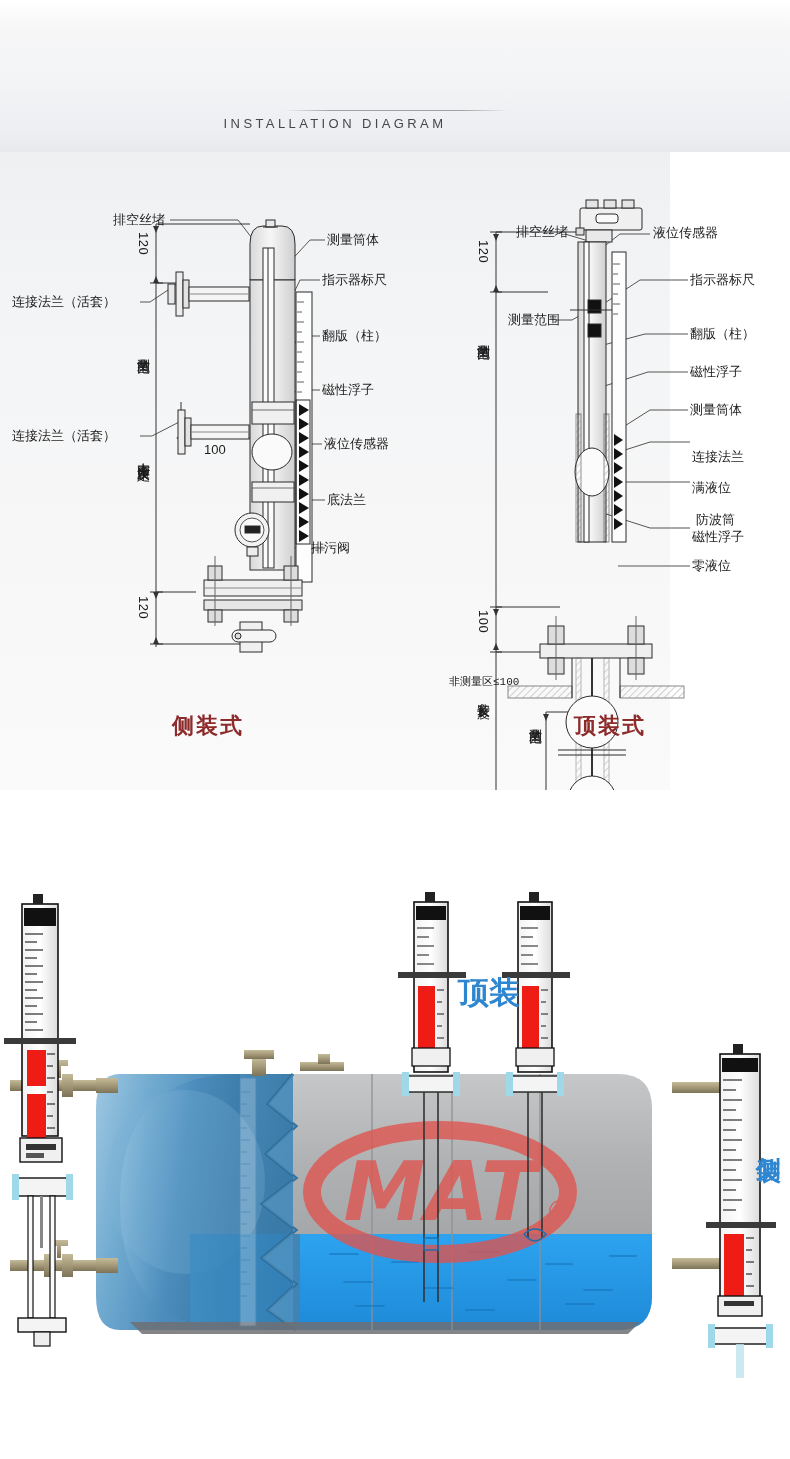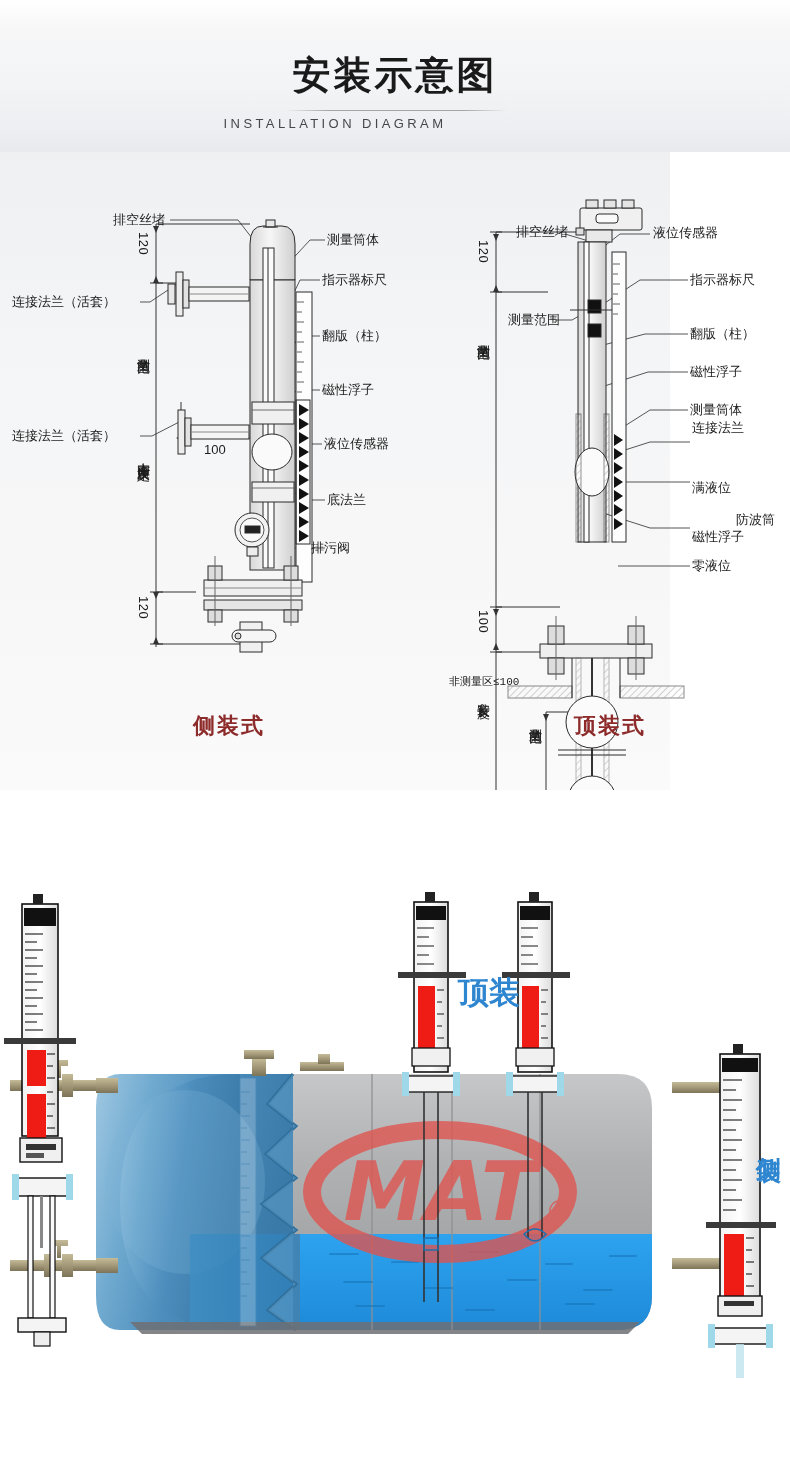--- a/index.html
+++ b/index.html
@@ -100,21 +100,20 @@
     font-size:25px; font-weight:bold; color:#2f86d0;
     writing-mode: vertical-rl; text-orientation: upright; line-height:27px;
   }
 </style>
 </head>
 <body>
 
 <div id="page">
 
   <div class="header-band">
-    <div class="header-title">安装示意图</div>
     <div class="header-rule"></div>
     <div class="header-sub">INSTALLATION DIAGRAM</div>
   </div>
 
   <div class="tech-area">
 
     <svg class="tech-svg" viewBox="0 0 790 638">
       <defs>
         <pattern id="hatch" width="5" height="5" patternUnits="userSpaceOnUse" patternTransform="rotate(45)">
           <line x1="0" y1="0" x2="0" y2="5" stroke="#5a5a5a" stroke-width="1"></line>
@@ -356,32 +355,32 @@
     <div class="lbl" style="left:311px; top:388px;">排污阀</div>
     <div class="lbl" style="left:12px; top:142px;">连接法兰（活套）</div>
     <div class="lbl" style="left:12px; top:276px;">连接法兰（活套）</div>
 
     <div class="dim" style="left:136px; top:80px;">120</div>
     <div class="dim-h" style="left:204px; top:290px;">100</div>
     <div class="dim" style="left:136px; top:444px;">120</div>
     <div class="lbl-v" style="left:136px; top:196px;">测量范围</div>
     <div class="lbl-v" style="left:136px; top:300px;">由密度介质决定</div>
 
-    <div class="caption" style="left:193px; top:559px;">侧装式</div>
+    <div class="caption" style="left:172px; top:559px;">侧装式</div>
 
     <div class="lbl" style="left:516px; top:72px;">排空丝堵</div>
     <div class="lbl" style="left:653px; top:73px;">液位传感器</div>
     <div class="lbl" style="left:690px; top:120px;">指示器标尺</div>
     <div class="lbl" style="left:508px; top:160px;">测量范围</div>
     <div class="lbl" style="left:690px; top:174px;">翻版（柱）</div>
     <div class="lbl" style="left:690px; top:212px;">磁性浮子</div>
     <div class="lbl" style="left:690px; top:250px;">测量筒体</div>
-    <div class="lbl" style="left:692px; top:268px;">连接法兰</div>
+    <div class="lbl" style="left:692px; top:297px;">连接法兰</div>
     <div class="lbl" style="left:692px; top:328px;">满液位</div>
-    <div class="lbl" style="left:728px; top:360px;padding-left:8px;">防波筒</div>
+    <div class="lbl" style="left:688px; top:360px;padding-left:8px;">防波筒</div>
     <div class="lbl" style="left:692px; top:377px;">磁性浮子</div>
     <div class="lbl" style="left:692px; top:406px;">零液位</div>
 
     <div class="dim" style="left:476px; top:88px;">120</div>
     <div class="lbl-v" style="left:476px; top:182px;">测量范围</div>
     <div class="dim" style="left:476px; top:458px;">100</div>
     <div class="lbl-v" style="left:476px; top:540px;">安装长度</div>
     <div class="lbl-v" style="left:528px; top:566px;">测量范围</div>
     <div class="nonmeas" style="left:449px; top:522px;">非测量区≤100</div>
 

